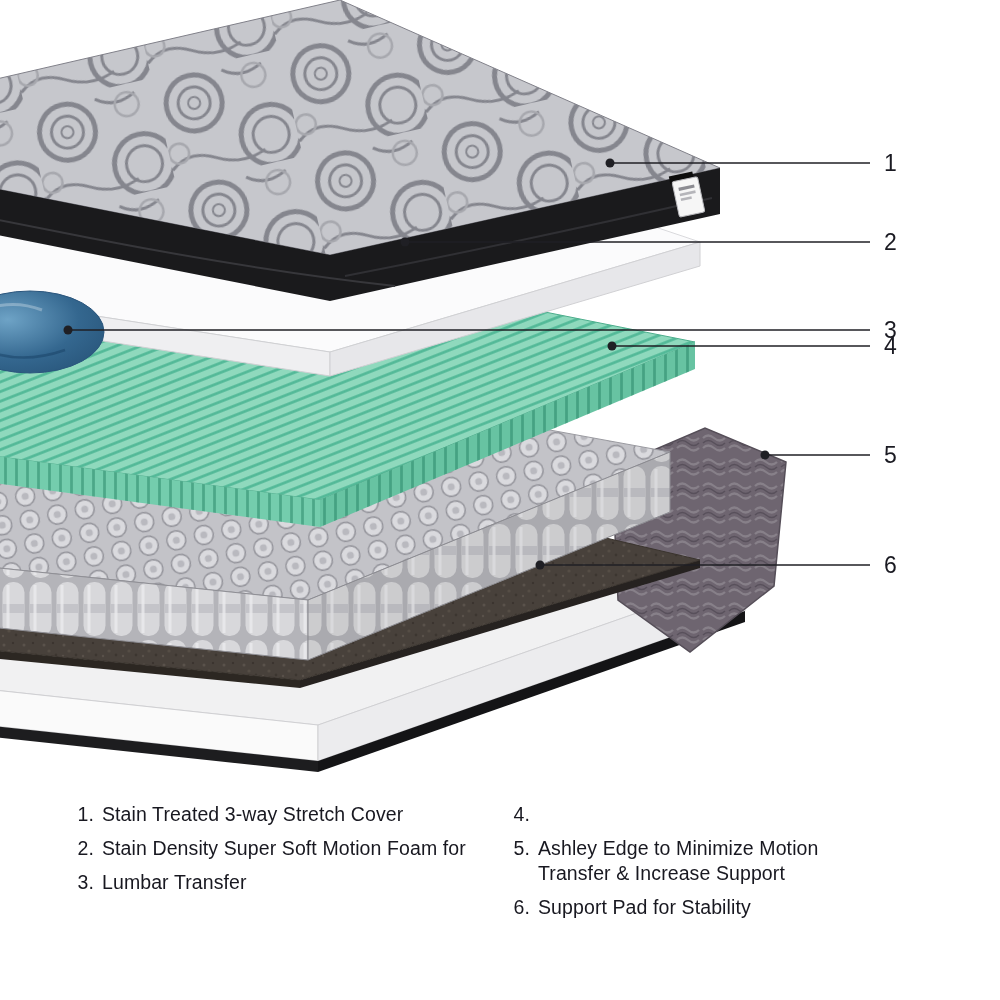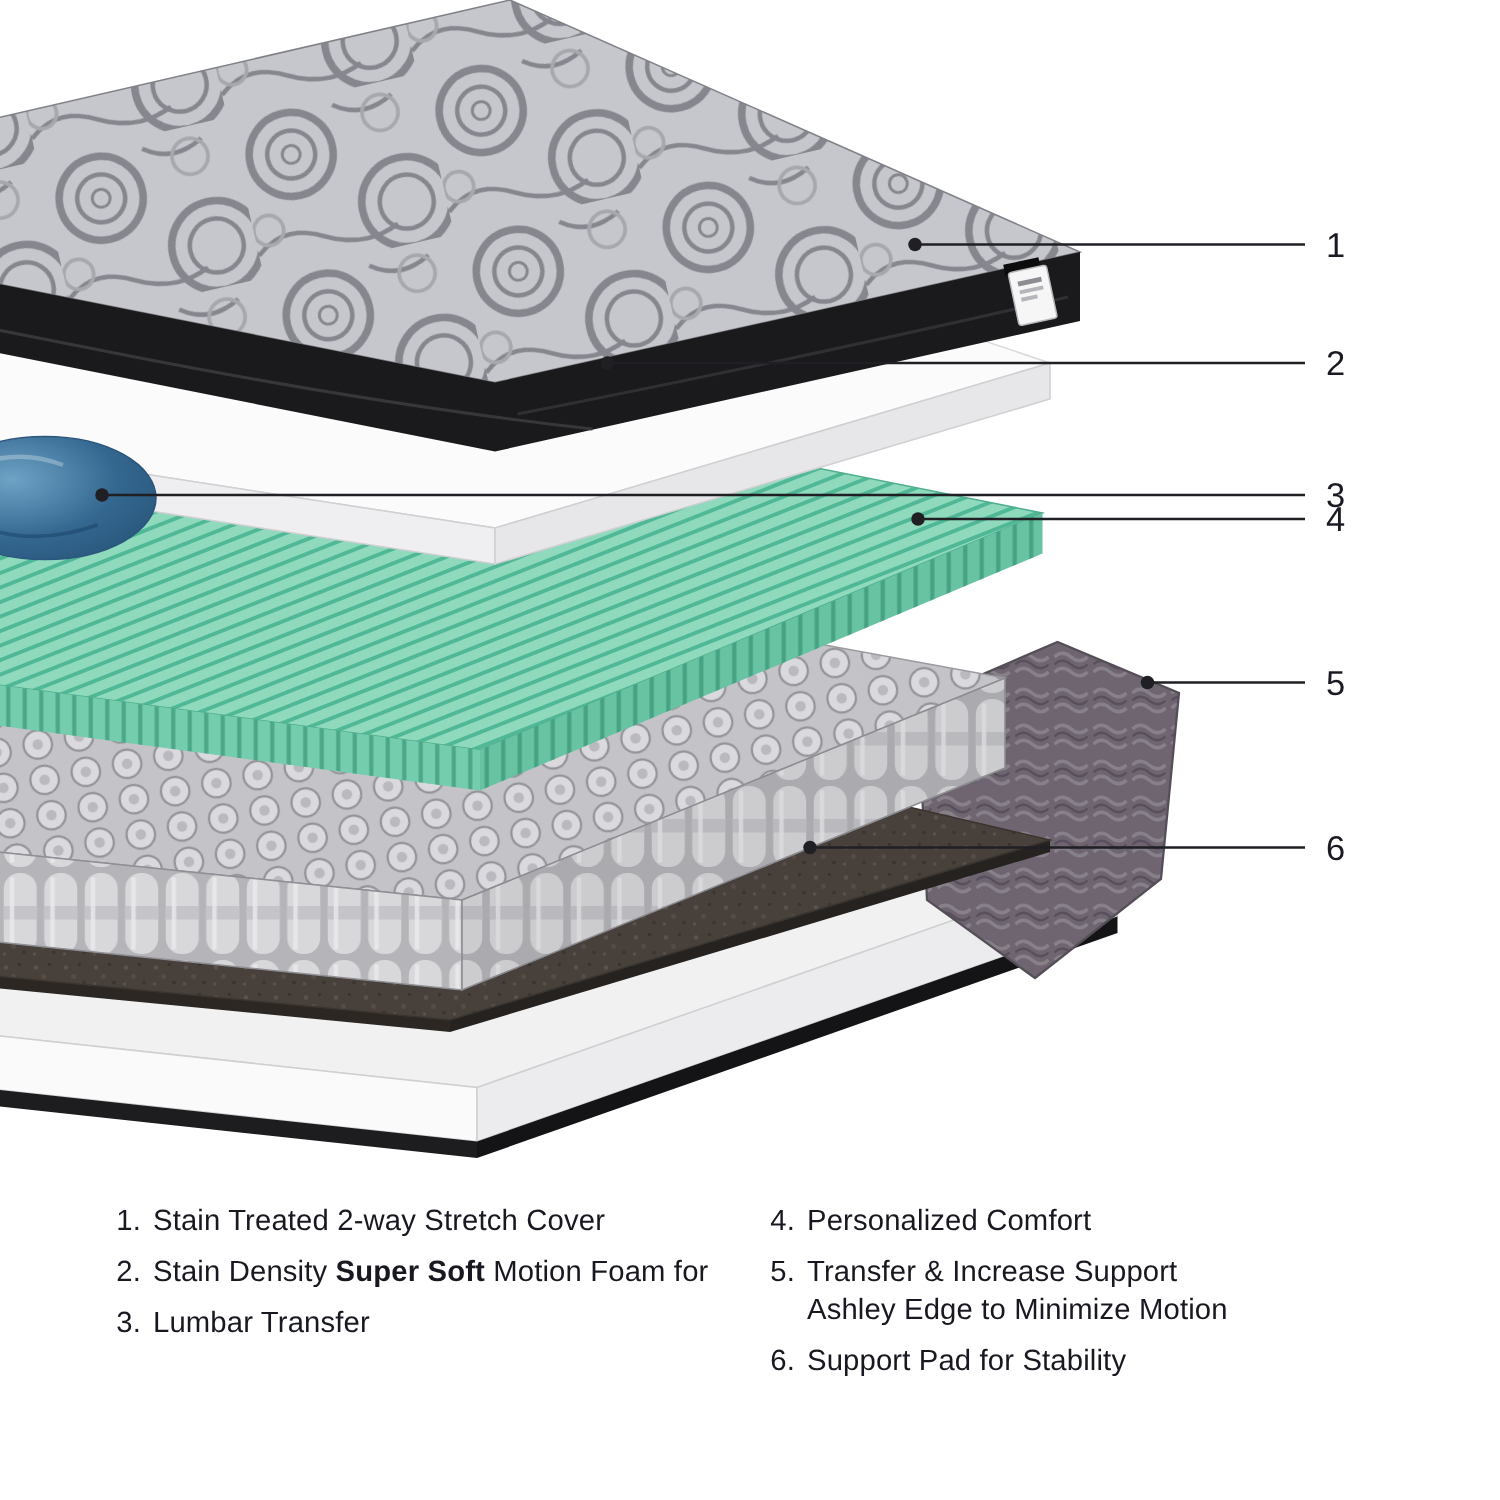--- a/index.html
+++ b/index.html
@@ -9,21 +9,21 @@
   }
   .stage{position:absolute;inset:0;}
   svg{display:block;}
   .callout-num{font-family:"Liberation Sans",sans-serif;font-size:23px;font-weight:500;fill:#1a1a22;}
   .legend{position:absolute;top:792px;left:0;width:1000px;height:200px;}
   .legend-col{position:absolute;top:10px;}
   .legend-col.left{left:70px;width:414px;}
   .legend-col.right{left:506px;width:440px;}
   .legend-item{display:flex;gap:8px;margin-bottom:9px;font-size:19.5px;line-height:25px;color:#181820;letter-spacing:.1px;}
   .legend-num{flex:0 0 auto;width:24px;text-align:right;}
-  .legend-text b{font-weight:700;}
+  .legend-text b{font-weight:400;}
 </style>
 </head>
 <body>
 
 <div class="stage">
 <svg width="1000" height="790" viewBox="0 0 1000 790">
   <defs>
     <pattern id="quilt" width="130" height="110" patternUnits="userSpaceOnUse" patternTransform="rotate(-13)">
       <rect width="130" height="110" fill="#c6c7cc"></rect>
       <g fill="none" stroke="#85868e">
@@ -175,48 +175,47 @@
         </g>
       </g>
 </svg>
 </div>
 
 <div class="legend">
   <div class="legend-col left">
       <div class="legend-item">
         <span class="legend-num">1.</span>
         <div class="legend-text">
-          <div><span>Stain Treated 2-way Stretch Cover</span></div>
+          <div><span>Stain Treated 3-way Stretch Cover</span></div>
         </div>
       </div>
       <div class="legend-item">
         <span class="legend-num">2.</span>
         <div class="legend-text">
           <div><span>Stain Density </span><b>Super Soft</b><span> Motion Foam for</span></div>
         </div>
       </div>
       <div class="legend-item">
         <span class="legend-num">3.</span>
         <div class="legend-text">
           <div><span>Lumbar Transfer</span></div>
         </div>
       </div>
     </div>
   <div class="legend-col right">
       <div class="legend-item">
         <span class="legend-num">4.</span>
         <div class="legend-text">
-          <div><span>Personalized Comfort</span></div>
         </div>
       </div>
       <div class="legend-item">
         <span class="legend-num">5.</span>
         <div class="legend-text">
+          <div><span>Ashley Edge to Minimize Motion</span></div>
           <div><span>Transfer &amp; Increase Support</span></div>
-          <div><span>Ashley Edge to Minimize Motion</span></div>
         </div>
       </div>
       <div class="legend-item">
         <span class="legend-num">6.</span>
         <div class="legend-text">
           <div><span>Support Pad for Stability</span></div>
         </div>
       </div>
     </div>
 </div>

